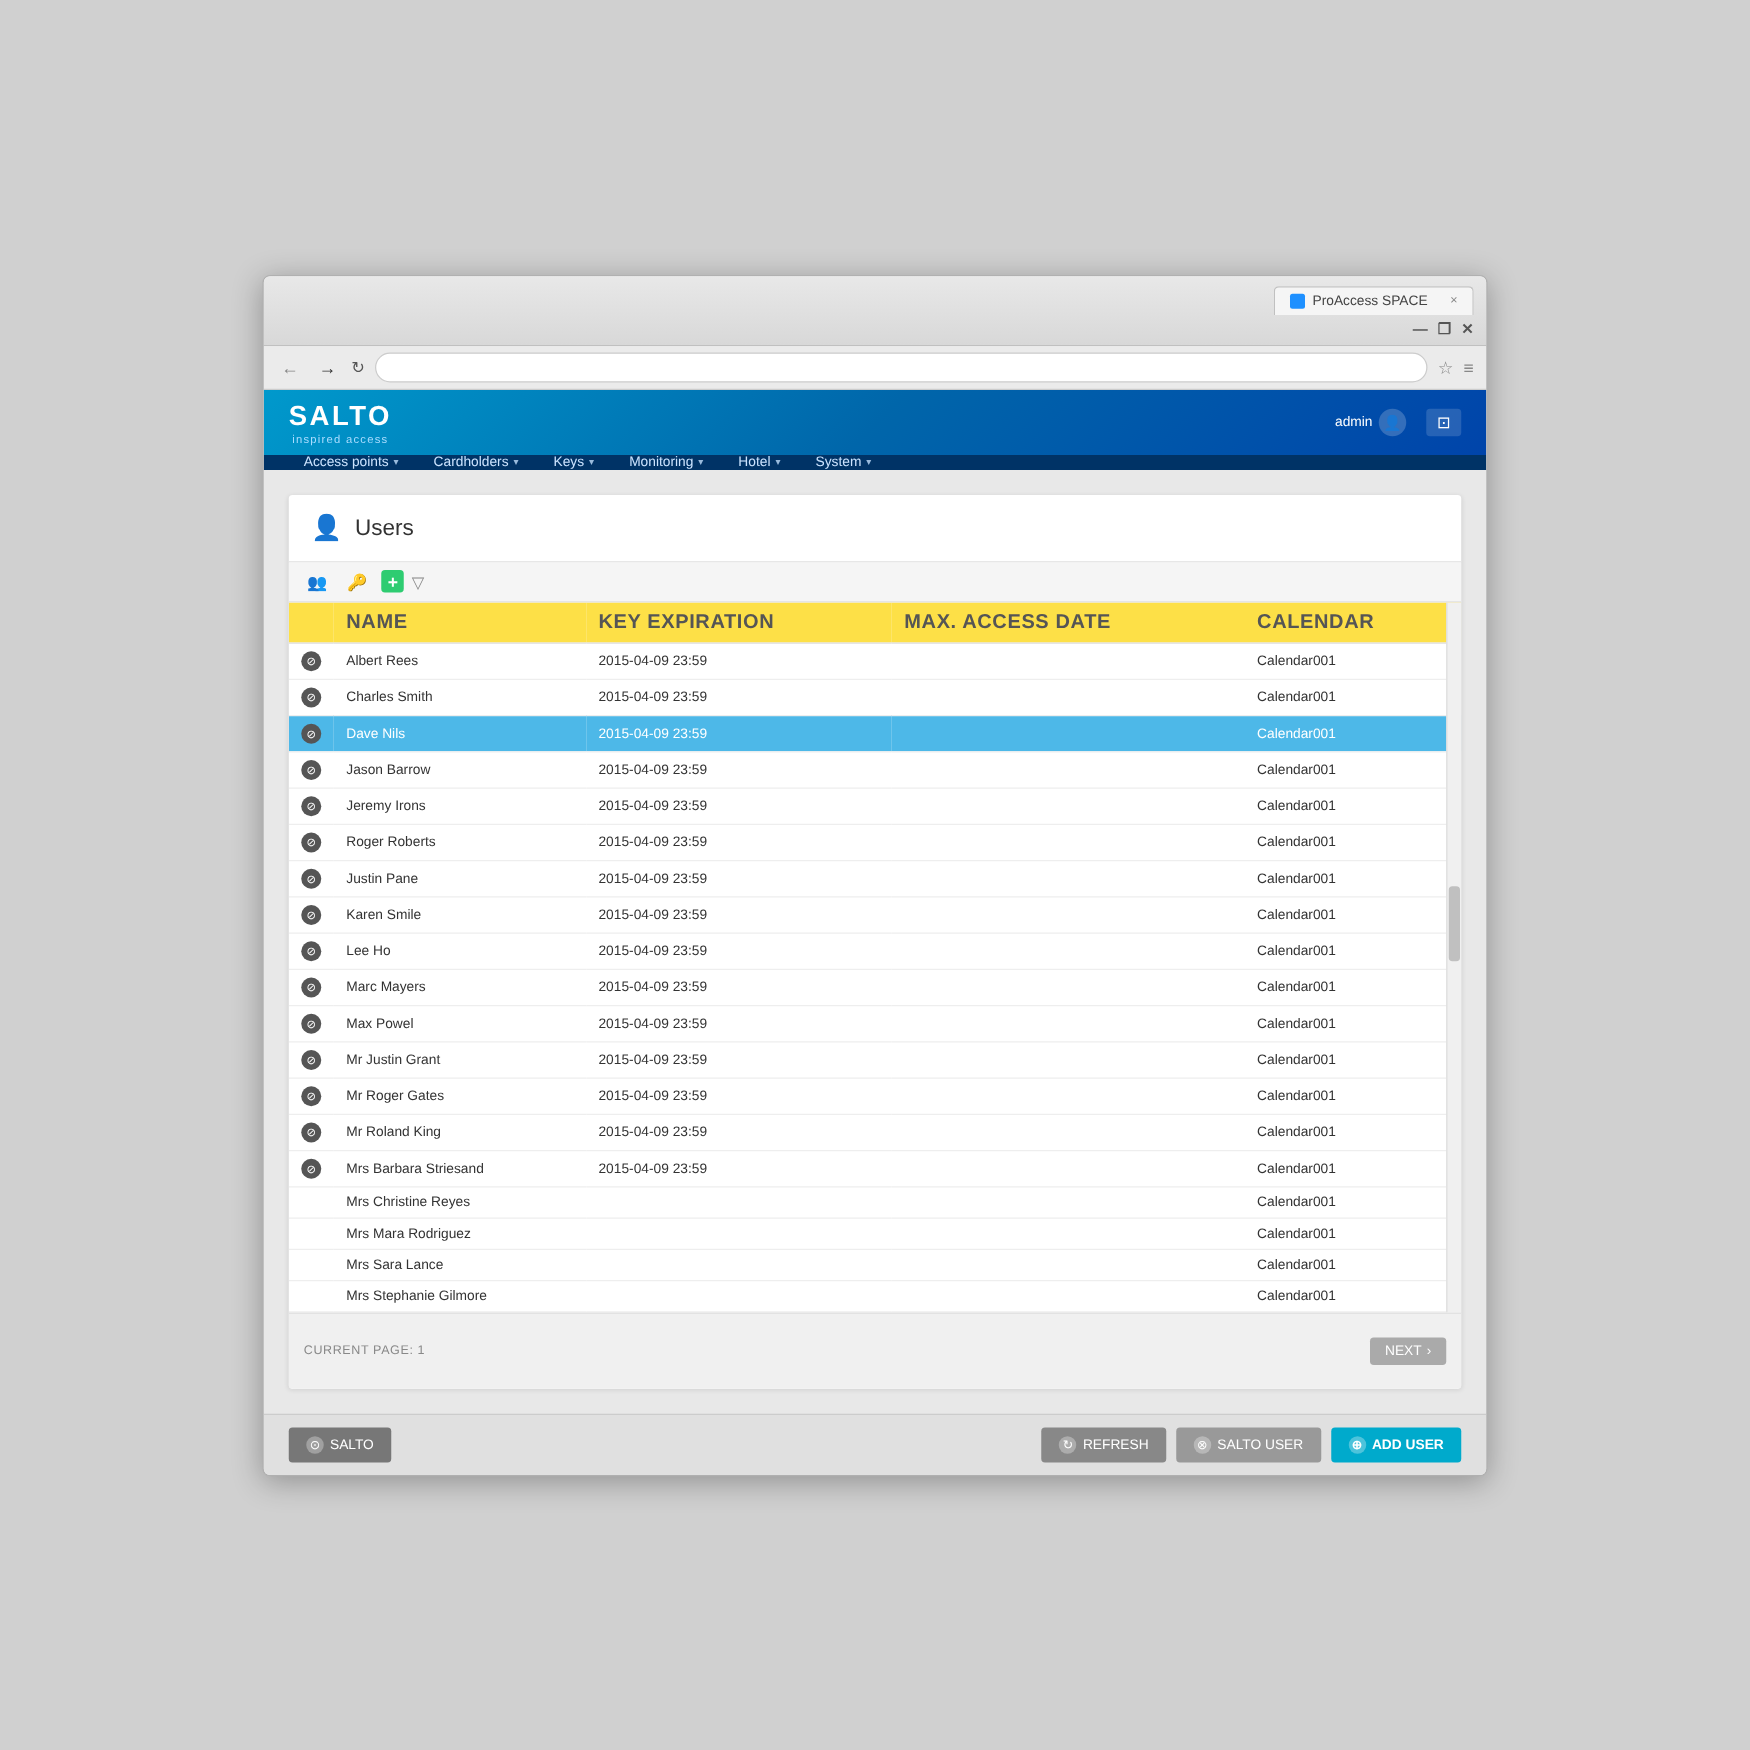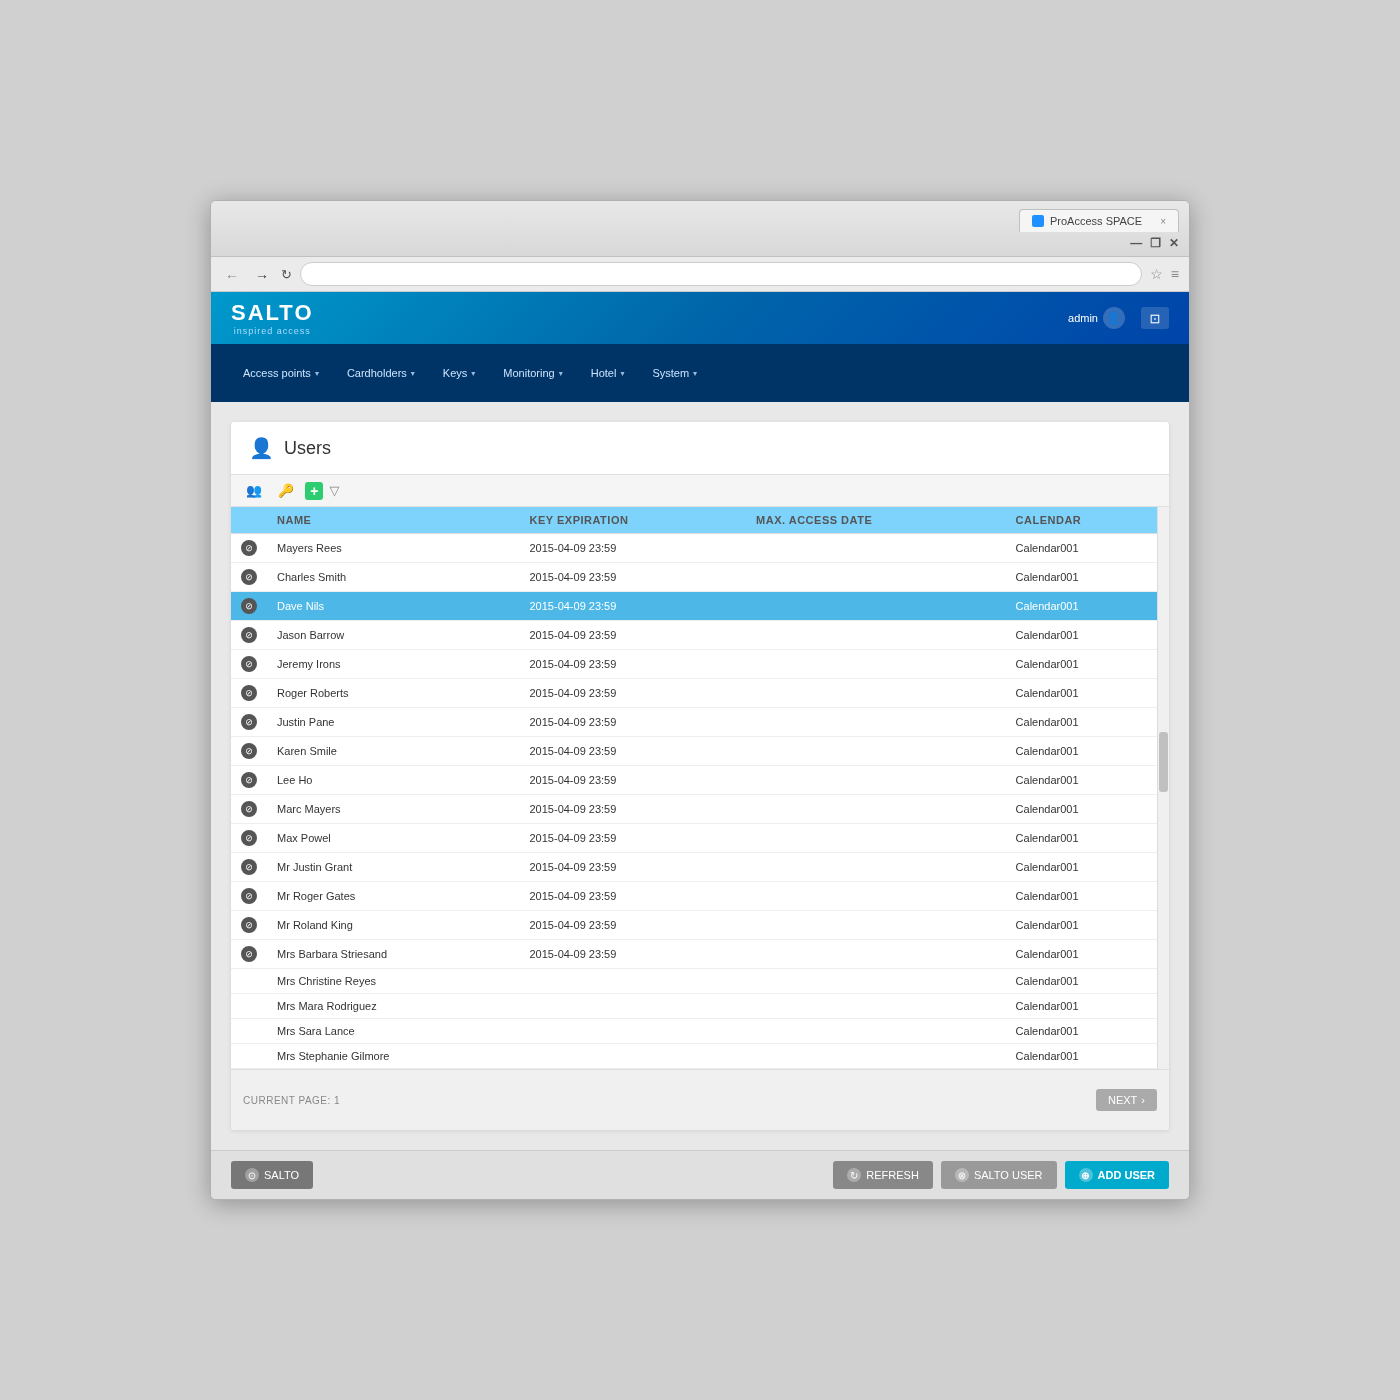--- a/index.html
+++ b/index.html
@@ -199,21 +199,21 @@
       background: #003366;
       padding: 0 20px;
       display: flex;
       align-items: center;
       gap: 4px;
     }
 
     .nav-item {
       color: #cce4ff;
       font-size: 11px;
-      padding: 23px 12px;
+      padding: 0 12px;
       cursor: pointer;
       display: flex;
       align-items: center;
       gap: 4px;
       text-decoration: none;
       justify-content: center;
     }
 
     .nav-item .chevron {
       font-size: 8px;
@@ -295,24 +295,24 @@
       cursor: pointer;
     }
 
     
     .data-table {
       width: 100%;
       border-collapse: collapse;
     }
 
     .data-table th {
-      background: #7dd3fc;
+      background: #fde047;
       padding: 7px 10px;
       text-align: left;
-      font-size: 11px;
+      font-size: 16px;
       font-weight: bold;
       color: #555;
       border-bottom: 1px solid #ddd;
       text-transform: uppercase;
       letter-spacing: 0.5px;
     }
 
     .data-table th:first-child {
       width: 30px;
     }
@@ -576,21 +576,21 @@
               <th></th>
               <th style="cursor:pointer;">NAME</th>
               <th style="cursor:pointer;">KEY EXPIRATION</th>
               <th style="cursor:pointer;">MAX. ACCESS DATE</th>
               <th style="cursor:pointer;">CALENDAR</th>
             </tr>
           </thead>
           <tbody id="table-body">
           <tr>
                 <td><div class="row-icon has-key">⊘</div></td>
-                <td>Mayers Rees</td>
+                <td>Albert Rees</td>
                 <td>2015-04-09 23:59</td>
                 <td></td>
                 <td>Calendar001</td>
               </tr>
               <tr>
                 <td><div class="row-icon has-key">⊘</div></td>
                 <td>Charles Smith</td>
                 <td>2015-04-09 23:59</td>
                 <td></td>
                 <td>Calendar001</td>

